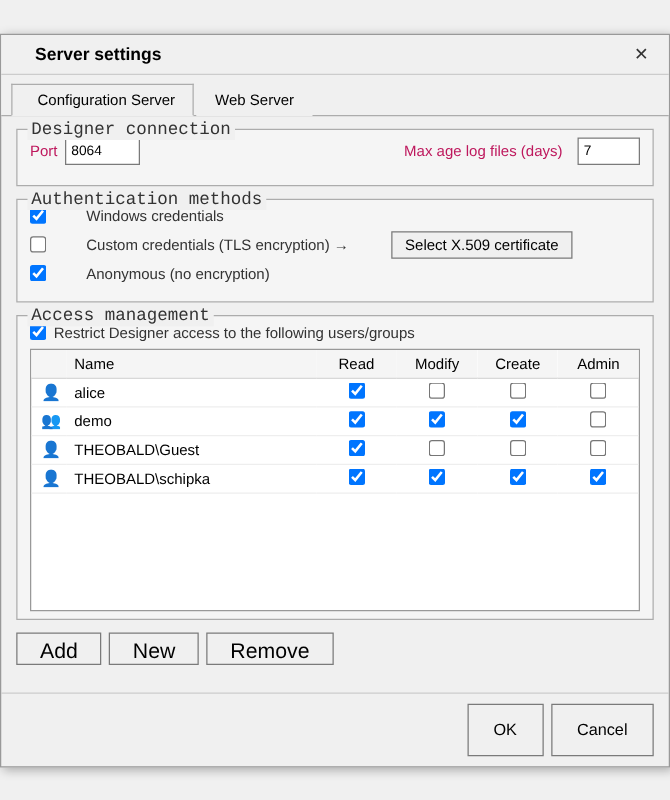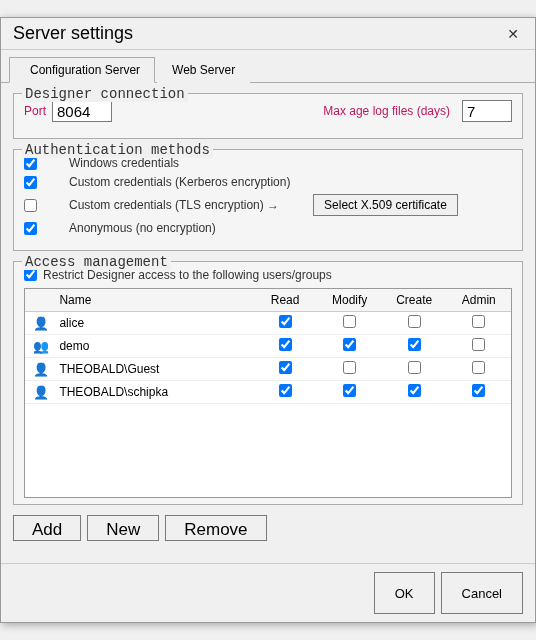--- a/index.html
+++ b/index.html
@@ -21,22 +21,23 @@
     .title-bar {
       background: #f0f0f0;
       border-bottom: 1px solid #ccc;
       padding: 8px 12px;
       display: flex;
       justify-content: space-between;
       align-items: center;
       height: 32px;
     }
     .title-bar-title {
-      font-size: 18px;
-      font-weight: normal;
+      font-size: 14px;
+      font-weight: bold;
+      margin-left: 15px;
     }
     .close-btn {
       width: 20px;
       height: 20px;
       background: none;
       border: none;
       cursor: pointer;
       font-size: 14px;
       display: flex;
       align-items: center;
@@ -96,21 +97,21 @@
       margin-bottom: 6px;
     }
     .form-label {
       font-size: 12px;
       margin-right: 6px;
       color: #be185d;
     }
     .form-input {
       border: 1px solid #7a7a7a;
       padding: 2px 4px;
-      font-size: 15px;
+      font-size: 11px;
       background: white;
       height: 22px;
     }
     .port-input { width: 60px; }
     .maxage-input { width: 50px; }
     .spacer { flex: 1; }
 
     .checkbox-row {
       display: flex;
       align-items: center;
@@ -267,24 +268,20 @@
         <input type="text" class="form-input maxage-input" style="margin-left: 6px;" value="7">
       </div>
     </div>
 
     <div class="section">
       <span class="section-label">Authentication methods</span>
 
       <div class="checkbox-row">
         <input type="checkbox" id="cb-windows" checked="" style="">
         <label for="cb-windows">Windows credentials</label>
-      </div>
-      <div class="checkbox-row">
-        <input type="checkbox" id="cb-kerberos" checked="" style="">
-        <label for="cb-kerberos">Custom credentials (Kerberos encryption)</label>
       </div>
       <div class="checkbox-row">
         <input type="checkbox" id="cb-tls" style="">
         <label for="cb-tls">Custom credentials (TLS encryption) →</label>
         <button class="cert-btn">Select X.509 certificate</button>
       </div>
       <div class="checkbox-row">
         <input type="checkbox" id="cb-anon" checked="" style="">
         <label for="cb-anon">Anonymous (no encryption)</label>
       </div>

